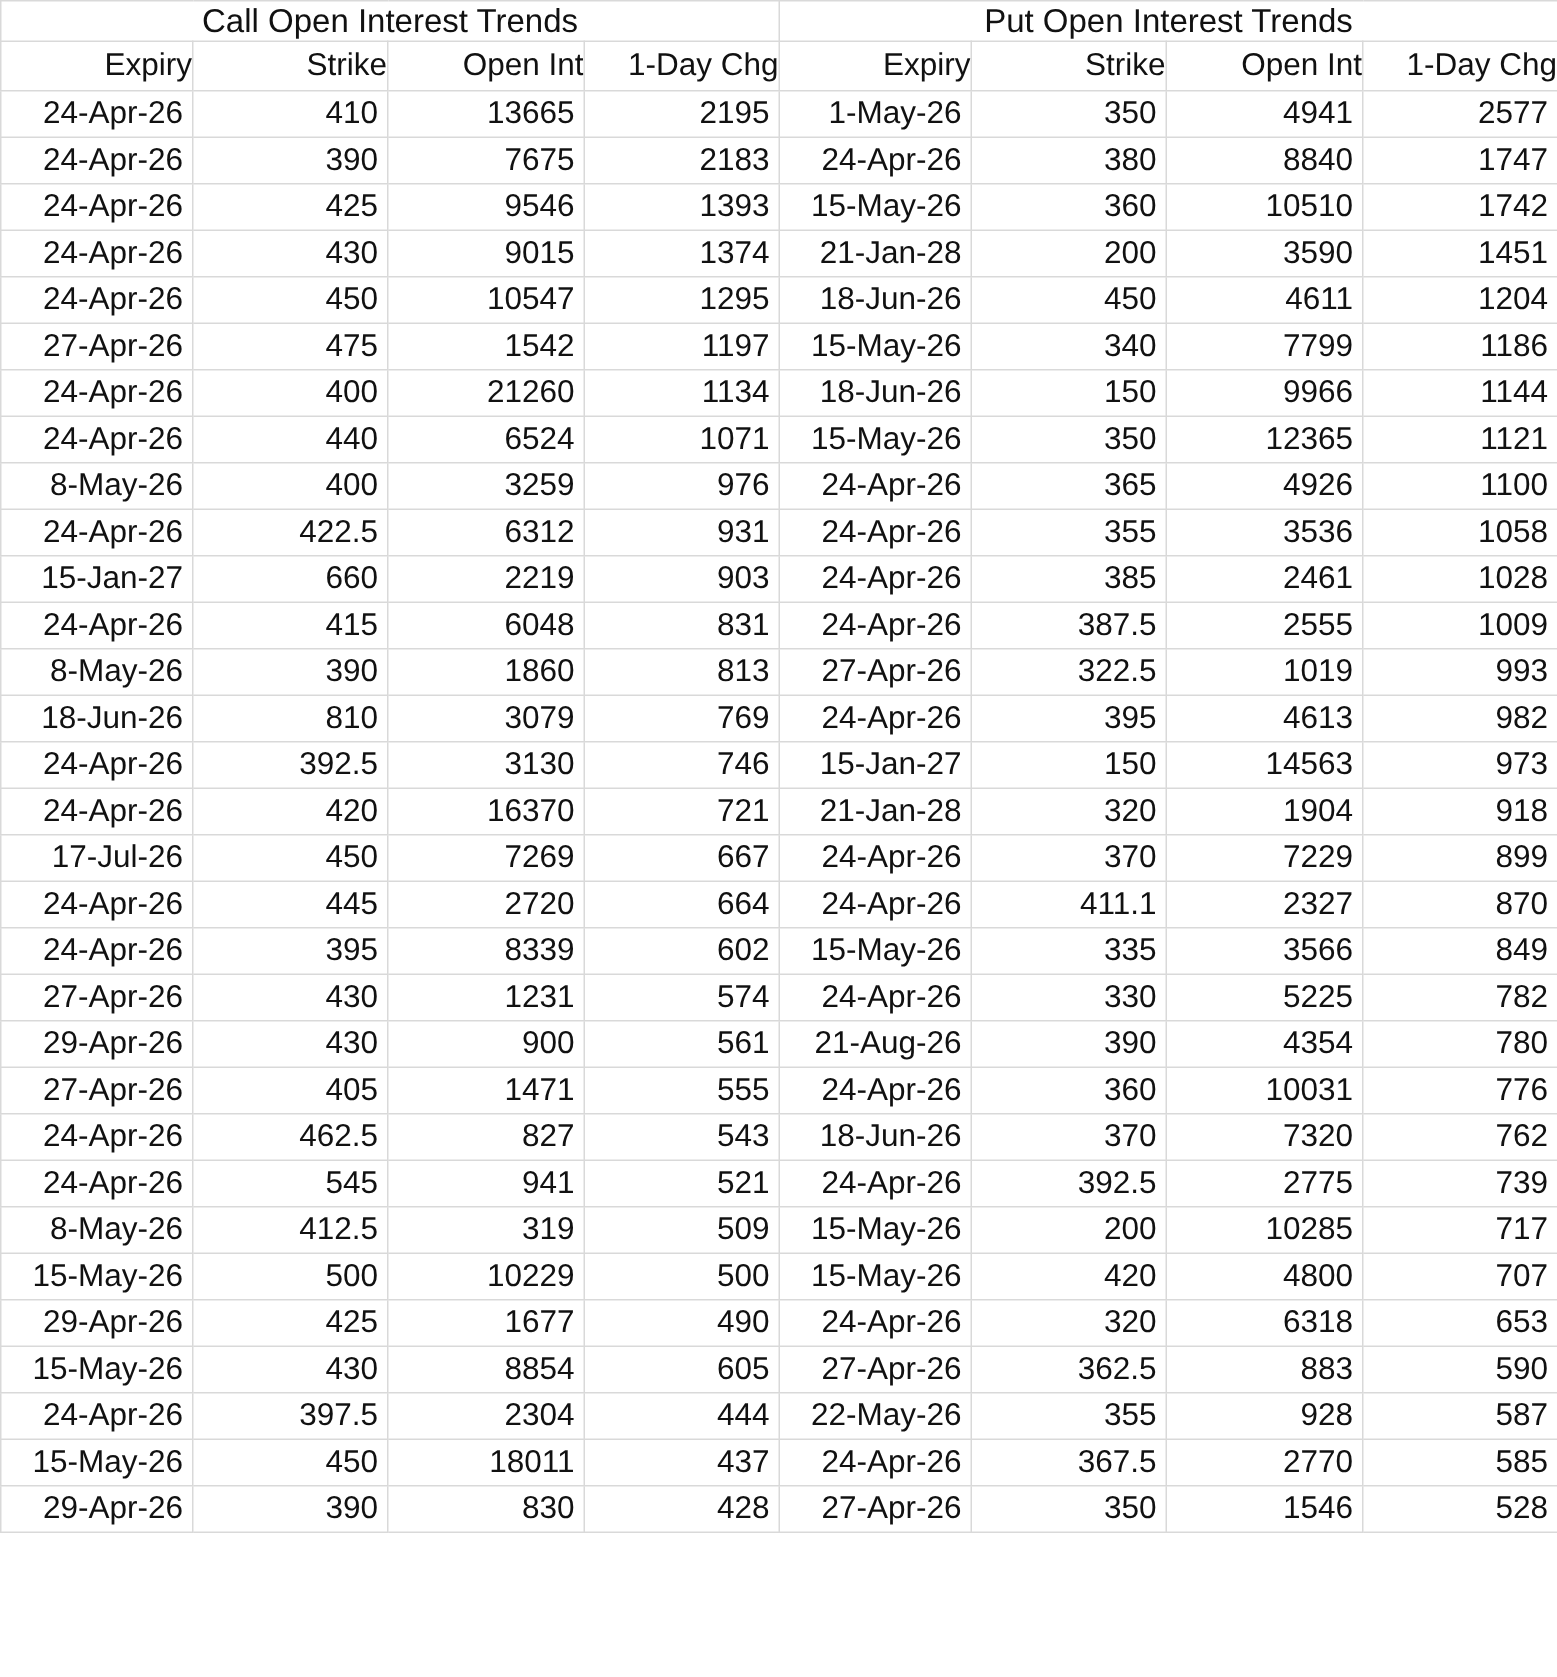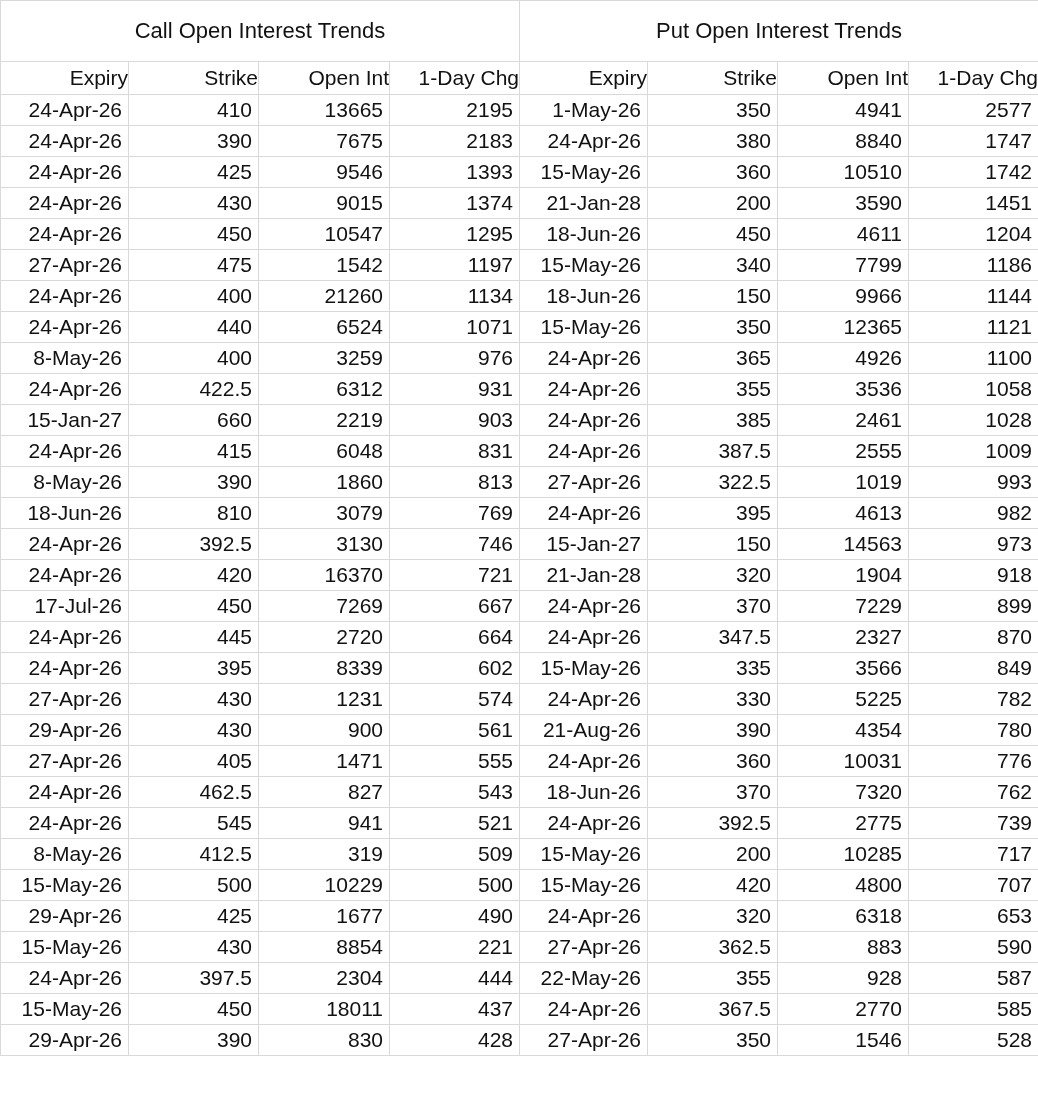--- a/index.html
+++ b/index.html
@@ -24,21 +24,21 @@
     overflow: hidden;
     white-space: nowrap;
     font-weight: 400;
     box-sizing: border-box;
   }
   .title-cell {
     height: 19px;
     text-align: center;
     font-size: 22px;
     border-top: none;
-    padding: 17px;
+    padding: 0;
   }
   .header-row th {
     height: 33px;
     text-align: right;
     font-size: 21px;
     padding: 0 0 0 5px;
   }
   .data-row td {
     height: 31px;
     text-align: right;
@@ -247,21 +247,21 @@
           <td>370</td>
           <td>7229</td>
           <td>899</td>
         </tr>
         <tr class="data-row">
           <td>24-Apr-26</td>
           <td>445</td>
           <td>2720</td>
           <td>664</td>
           <td>24-Apr-26</td>
-          <td>347.5</td>
+          <td>411.1</td>
           <td>2327</td>
           <td>870</td>
         </tr>
         <tr class="data-row">
           <td>24-Apr-26</td>
           <td>395</td>
           <td>8339</td>
           <td>602</td>
           <td>15-May-26</td>
           <td>335</td>
@@ -345,21 +345,21 @@
           <td>490</td>
           <td>24-Apr-26</td>
           <td>320</td>
           <td>6318</td>
           <td>653</td>
         </tr>
         <tr class="data-row">
           <td>15-May-26</td>
           <td>430</td>
           <td>8854</td>
-          <td>221</td>
+          <td>605</td>
           <td>27-Apr-26</td>
           <td>362.5</td>
           <td>883</td>
           <td>590</td>
         </tr>
         <tr class="data-row">
           <td>24-Apr-26</td>
           <td>397.5</td>
           <td>2304</td>
           <td>444</td>

